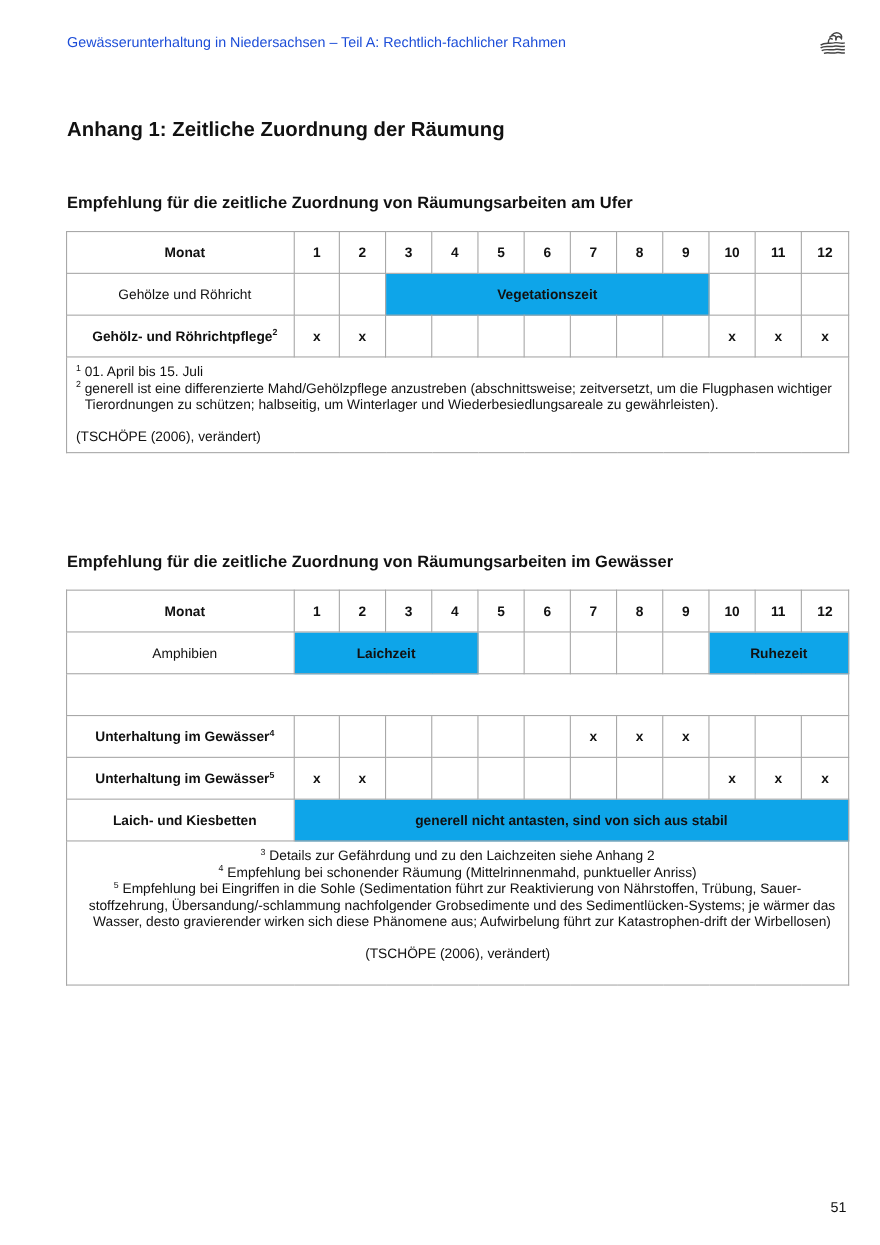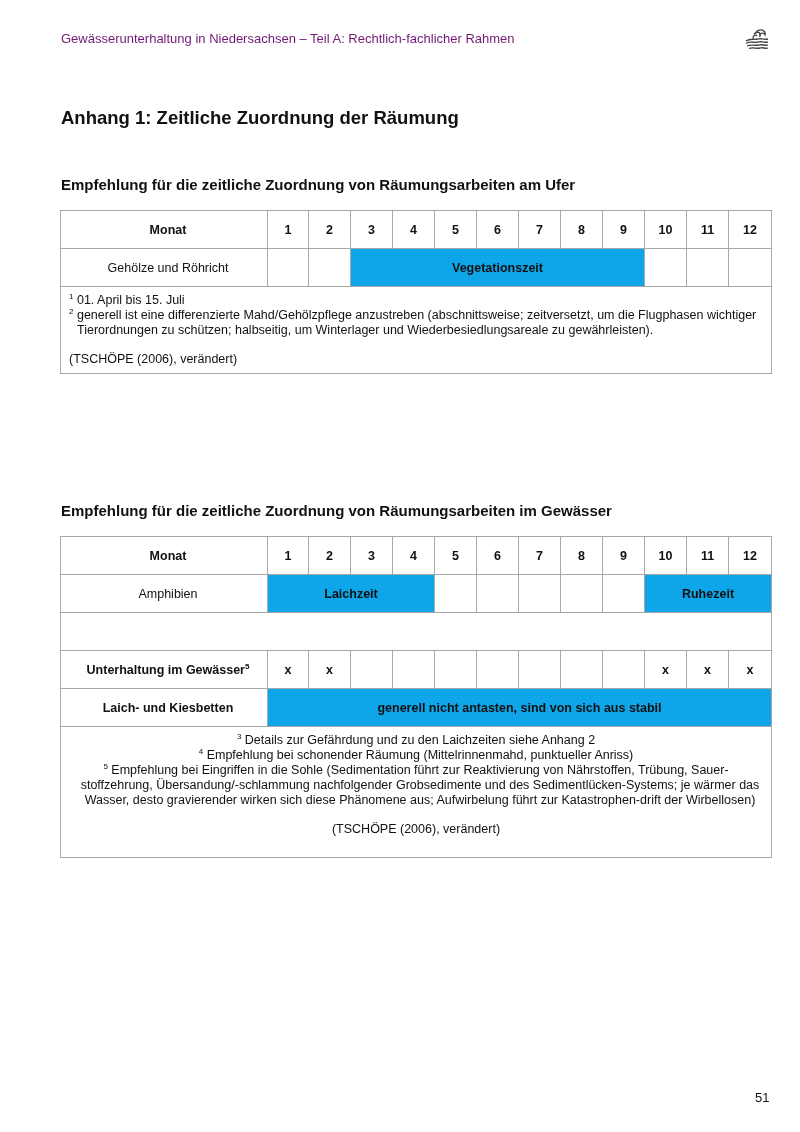--- a/index.html
+++ b/index.html
@@ -1,17 +1,17 @@
 <!DOCTYPE html>
 <html><head>
 <meta charset="utf-8">
 <style>
   html, body { margin: 0; padding: 0; background: #ffffff; }
   body { width: 800px; height: 1132px; position: relative; font-family: "Liberation Sans", sans-serif; color: #111; overflow: hidden; }
-  .running-header { position: absolute; left: 61px; top: 31px; font-size: 13px; color: #701a75; }
+  .running-header { position: absolute; left: 61px; top: 31px; font-size: 13px; color: #1d4ed8; }
   .logo { position: absolute; left: 744px; top: 28px; width: 26px; height: 24px; }
   .page-title { position: absolute; left: 61px; top: 107px; font-size: 18.5px; font-weight: bold; margin: 0; }
   .section-title { position: absolute; left: 61px; font-size: 15px; font-weight: bold; margin: 0; }
   table.grid { position: absolute; left: 60px; border-collapse: collapse; table-layout: fixed; width: 711px; font-size: 12.5px; }
   table.grid td { border: 1.5px solid #a8a8a8; height: 37px; padding: 0; text-align: center; vertical-align: middle; }
   table.grid td.label { text-align: center; padding-left: 8px; }
   table.grid td.bold, table.grid .hdr td { font-weight: bold; }
   table.grid td.shade { background: #0ea5e9; font-weight: bold; }
   table.grid td.notes { text-align: left; vertical-align: top; padding: 6px 8px 6px 8px; font-size: 12.5px; line-height: 15px; height: auto; }
   .note-line { display: block; padding-left: 8px; text-indent: -8px; }
@@ -73,20 +73,35 @@
   <tr>
     <td class="label">Gehölze und Röhricht</td>
     <td></td>
     <td></td>
     <td class="shade" colspan="7">Vegetationszeit</td>
     <td></td>
     <td></td>
     <td></td>
   </tr>
   <tr>
+    <td class="label bold"><span>Gehölz- und Röhrichtpflege</span><sup>2</sup></td>
+    <td class="bold">x</td>
+    <td class="bold">x</td>
+    <td class="bold"></td>
+    <td class="bold"></td>
+    <td class="bold"></td>
+    <td class="bold"></td>
+    <td class="bold"></td>
+    <td class="bold"></td>
+    <td class="bold"></td>
+    <td class="bold">x</td>
+    <td class="bold">x</td>
+    <td class="bold">x</td>
+  </tr>
+  <tr>
     <td class="notes" colspan="13" style="height:72px;">
       <span class="note-line"><sup>1</sup> <span>01. April bis 15. Juli</span></span>
       <span class="note-line"><sup>2</sup> <span>generell ist eine differenzierte Mahd/Gehölzpflege anzustreben (abschnittsweise; zeitversetzt, um die Flugphasen wichtiger Tierordnungen zu schützen; halbseitig, um Winterlager und Wiederbesiedlungsareale zu gewährleisten).</span></span>
       <span class="source">(TSCHÖPE (2006), verändert)</span>
     </td>
   </tr>
 </tbody>
   </table>
 
 <h2 class="section-title" style="top:502px;text-align:right;">Empfehlung für die zeitliche Zuordnung von Räumungsarbeiten im Gewässer</h2>
@@ -129,20 +144,35 @@
     <td></td>
     <td></td>
     <td></td>
     <td></td>
     <td class="shade" colspan="3">Ruhezeit</td>
   </tr>
   <tr>
     <td colspan="13"></td>
   </tr>
   <tr>
+    <td class="label bold"><span>Unterhaltung im Gewässer</span><sup>4</sup></td>
+    <td class="bold"></td>
+    <td class="bold"></td>
+    <td class="bold"></td>
+    <td class="bold"></td>
+    <td class="bold"></td>
+    <td class="bold"></td>
+    <td class="bold">x</td>
+    <td class="bold">x</td>
+    <td class="bold">x</td>
+    <td class="bold"></td>
+    <td class="bold"></td>
+    <td class="bold"></td>
+  </tr>
+  <tr>
     <td class="label bold"><span>Unterhaltung im Gewässer</span><sup>5</sup></td>
     <td class="bold">x</td>
     <td class="bold">x</td>
     <td class="bold"></td>
     <td class="bold"></td>
     <td class="bold"></td>
     <td class="bold"></td>
     <td class="bold"></td>
     <td class="bold"></td>
     <td class="bold"></td>

